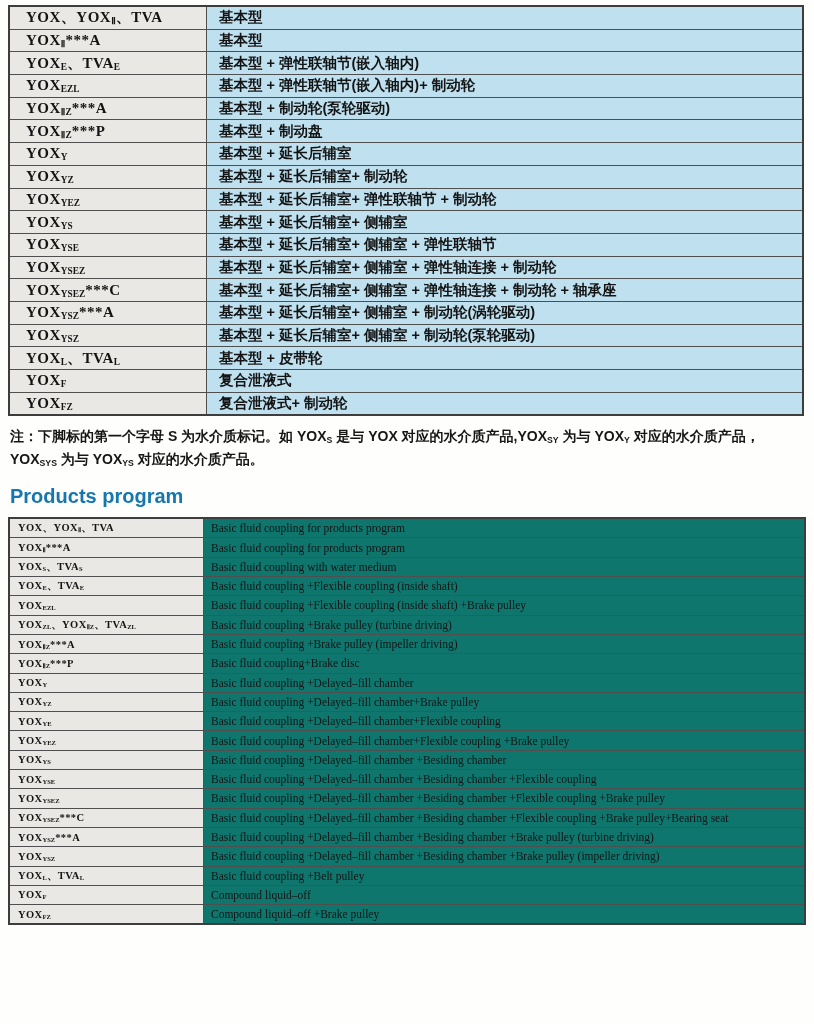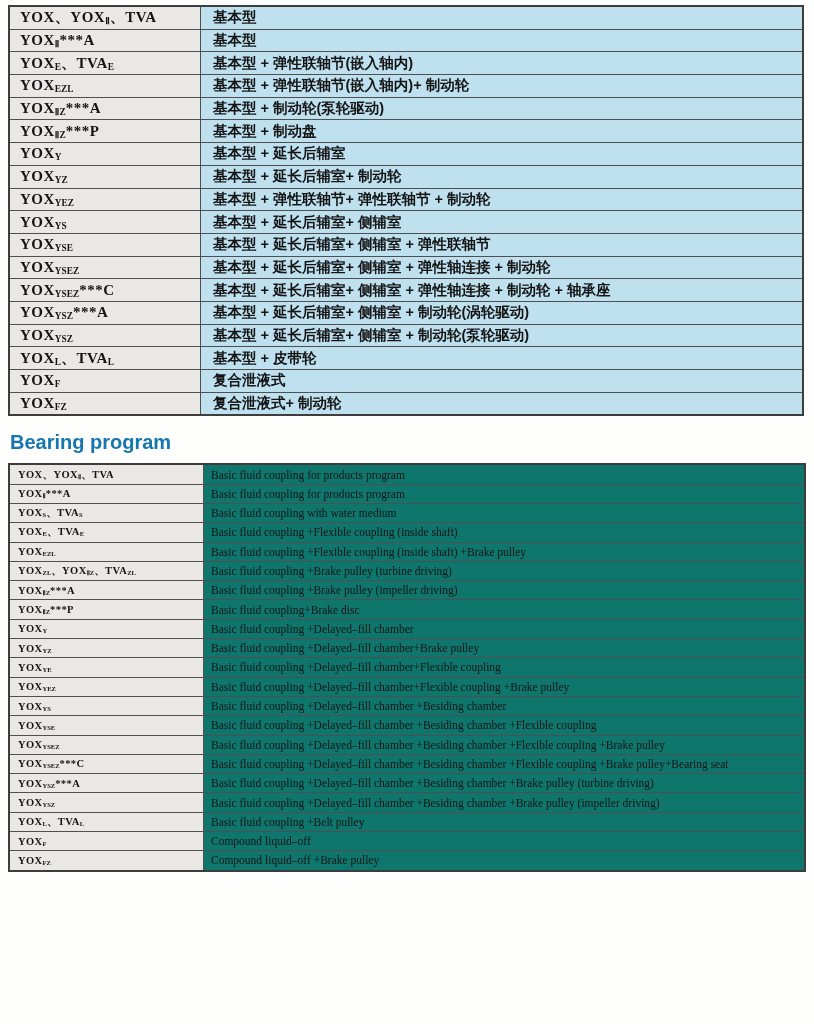--- a/index.html
+++ b/index.html
@@ -37,21 +37,21 @@
     height: 21.7px;
     overflow: hidden;
     white-space: nowrap;
   }
   .t1 .model {
     width: 176px;
     background: #e9e8e5;
     font-family: "Liberation Serif", serif;
     font-weight: bold;
     font-size: 15px;
-    padding: 0 4px 0 10px;
+    padding: 0 4px 0 16px;
     letter-spacing: 0.5px;
   }
   .t1 .desc {
     background: #bfe1ef;
     font-weight: bold;
     font-size: 14.5px;
     padding: 0 4px 0 12px;
   }
   
   .note {
@@ -130,21 +130,21 @@
         <tr>
           <td class="model">YOX<sub>Y</sub></td>
           <td class="desc">基本型 + 延长后辅室</td>
         </tr>
         <tr>
           <td class="model">YOX<sub>YZ</sub></td>
           <td class="desc">基本型 + 延长后辅室+ 制动轮</td>
         </tr>
         <tr>
           <td class="model">YOX<sub>YEZ</sub></td>
-          <td class="desc">基本型 + 弹性联轴节+ 弹性联轴节 + 制动轮</td>
+          <td class="desc">基本型 + 延长后辅室+ 弹性联轴节 + 制动轮</td>
         </tr>
         <tr>
           <td class="model">YOX<sub>YS</sub></td>
           <td class="desc">基本型 + 延长后辅室+ 侧辅室</td>
         </tr>
         <tr>
           <td class="model">YOX<sub>YSE</sub></td>
           <td class="desc">基本型 + 延长后辅室+ 侧辅室 + 弹性联轴节</td>
         </tr>
         <tr>
@@ -171,22 +171,23 @@
           <td class="model">YOX<sub>F</sub></td>
           <td class="desc">复合泄液式</td>
         </tr>
         <tr>
           <td class="model">YOX<sub>FZ</sub></td>
           <td class="desc">复合泄液式+ 制动轮</td>
         </tr>
       </tbody>
   </table>
 
-
-  <h2 class="heading">Bearing program</h2>
+  <p class="note" id="note">注：下脚标的第一个字母 S 为水介质标记。如 YOX<sub>S</sub> 是与 YOX 对应的水介质产品,YOX<sub>SY</sub> 为与 YOX<sub>Y</sub> 对应的水介质产品，YOX<sub>SYS</sub> 为与 YOX<sub>YS</sub> 对应的水介质产品。</p>
+
+  <h2 class="heading">Products program</h2>
 
   <table class="t2">
     <tbody id="t2-body">
         <tr>
           <td class="model">YOX、YOX<sub>Ⅱ</sub>、TVA</td>
           <td class="desc">Basic fluid coupling for products program</td>
         </tr>
         <tr>
           <td class="model">YOX<sub>Ⅱ</sub>***A</td>
           <td class="desc">Basic fluid coupling for products program</td>

